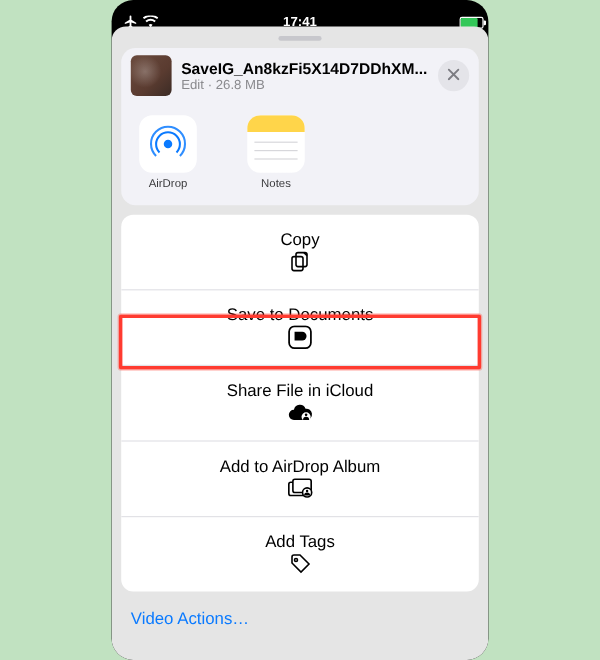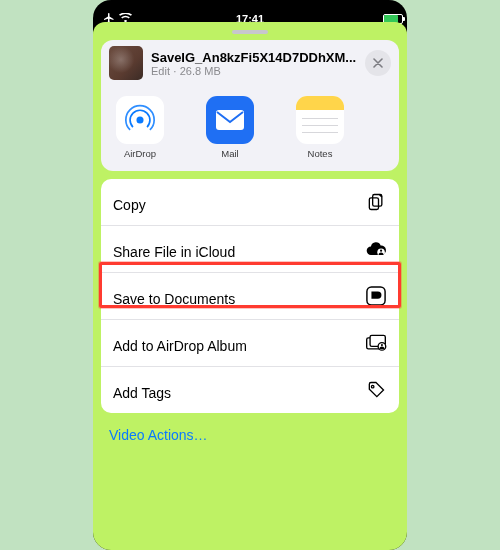--- a/index.html
+++ b/index.html
@@ -21,21 +21,21 @@
   .status .left { flex: 1; display: flex; gap: 4px; align-items: center; padding-left: 10px; }
   .status .center { flex: 1; text-align: center; }
   .status .right { flex: 1; display: flex; justify-content: flex-end; align-items: center; padding-right: 10px; gap: 2px; }
   .battery { width: 20px; height: 10px; border: 1px solid #fff; border-radius: 2px; position: relative; }
   .battery::after { content: ""; position: absolute; right: -3px; top: 2px; width: 2px; height: 4px; background: #fff; border-radius: 0 1px 1px 0; }
   .battery .fill { height: 100%; background: #34c759; border-radius: 1px; }
   .bolt { color: #34c759; font-size: 9px; margin-left: -14px; position: relative; }
 
   .sheet-area {
     position: absolute; top: 22px; left: 0; right: 0; bottom: 0;
-    background: #bef264; 
+    background: #e5e5e5; 
     border-top-left-radius: 12px; border-top-right-radius: 12px;
   }
   .top-chip { background: #c7c7cc; height: 4px; width: 36px; border-radius: 2px; margin: 8px auto 4px; }
   .inner {
     margin: 6px 8px 0;
     background: #f2f2f7;
     border-radius: 12px;
   }
   .header {
     display: flex; align-items: center; padding: 6px 8px 10px;
@@ -54,21 +54,21 @@
   .share-label { font-size: 9.5px; color: #3a3a3c; margin-top: 4px; white-space: nowrap; }
 
   .airdrop { background: #fff; }
   .mail { background: #1f6ff3; }
   .notes { background: linear-gradient(#fff 0 35%, #fff 35%); position: relative; overflow: hidden; }
   .notes .top { position: absolute; top: 0; left: 0; right: 0; height: 14px; background: #ffd54a; }
   .notes .line { position: absolute; left: 6px; right: 6px; height: 1px; background: #d7d7db; }
   .insta { background: radial-gradient(circle at 30% 110%, #feda77 0%, #f58529 30%, #dd2a7b 60%, #8134af 85%, #515bd4 100%); }
 
   .actions { margin: 0 8px; background: #fff; border-radius: 10px; overflow: hidden; }
-  .action-row { display: flex; align-items: flex-end; justify-content: space-between; padding: 12px 12px; font-size: 14px; color: #000; border-top: 0.5px solid #e2e2e6; position: relative; }
+  .action-row { display: flex; align-items: center; justify-content: space-between; padding: 12px 12px; font-size: 14px; color: #000; border-top: 0.5px solid #e2e2e6; position: relative; flex-direction: column; }
   .action-row:first-child { border-top: none; }
   .action-row .ic { width: 22px; height: 22px; display: flex; align-items: center; justify-content: center; }
   .highlight-save { position: absolute; pointer-events: none; border: 3px solid #ff3b30; left: 6px; right: 6px; top: 240px; height: 46px; border-radius: 2px; box-shadow: 0 0 0 1px rgba(255,59,48,.3);}
   .edit-link { padding: 14px 16px; font-size: 14px; color: #0a7aff; }
   .sep { height: 8px; }
 </style>
 </head>
 <body>
 
 <div class="phone">
@@ -121,29 +121,20 @@
           <div class="share-icon airdrop">
             <svg width="34" height="34" viewBox="0 0 48 48" fill="none" stroke="#0a7aff" stroke-width="2.4">
               <circle cx="24" cy="24" r="5" fill="#0a7aff" stroke="none"></circle>
               <path d="M14 34a14 14 0 1 1 20 0"></path>
               <path d="M10 38a20 20 0 1 1 28 0" stroke-opacity=".85"></path>
             </svg>
           </div>
           <div class="share-label">AirDrop</div>
         </div>
         <div class="share-item">
-          <div class="share-icon mail">
-            <svg width="30" height="22" viewBox="0 0 30 22">
-                <rect x="1" y="1" width="28" height="20" rx="3" fill="#fff"></rect>
-                <path d="M2 3l13 10L28 3" fill="none" stroke="#1f6ff3" stroke-width="2"></path>
-              </svg>
-          </div>
-          <div class="share-label">Mail</div>
-        </div>
-        <div class="share-item">
           <div class="share-icon notes">
             <div class="top"></div>
             <div class="line" style="top:22px"></div>
               <div class="line" style="top:29px"></div>
               <div class="line" style="top:36px"></div>
           </div>
           <div class="share-label">Notes</div>
         </div>
 
       </div>
@@ -156,36 +147,36 @@
         <span>Copy</span>
         <span class="ic">
           <svg width="20" height="20" viewBox="0 0 24 24" fill="none" stroke="#000" stroke-width="1.6">
               <rect x="8" y="3" width="11" height="14" rx="2"></rect>
               <path d="M16 3l3 3"></path>
               <rect x="4" y="7" width="11" height="14" rx="2"></rect>
             </svg>
         </span>
       </div>
       <div class="action-row">
+        <span>Save to Documents</span>
+        <span class="ic">
+          <svg width="20" height="20" viewBox="0 0 22 22">
+              <rect x="1" y="1" width="20" height="20" rx="5" fill="none" stroke="#000" stroke-width="1.6"></rect>
+              <path d="M6 6h7a4 4 0 0 1 4 4v0a4 4 0 0 1-4 4H6z" fill="#000"></path>
+            </svg>
+        </span>
+      </div>
+      <div class="action-row">
         <span>Share File in iCloud</span>
         <span class="ic">
           <svg width="22" height="18" viewBox="0 0 26 20" fill="#000">
               <path d="M20 17H7a5 5 0 0 1 0-10 6 6 0 0 1 11.5-1A4.5 4.5 0 0 1 20 17z"></path>
               <circle cx="19" cy="14" r="4.5" fill="#fff"></circle>
               <circle cx="19" cy="12" r="1.3" fill="#000"></circle>
               <path d="M16 17a3 3 0 0 1 6 0z" fill="#000"></path>
-            </svg>
-        </span>
-      </div>
-      <div class="action-row">
-        <span>Save to Documents</span>
-        <span class="ic">
-          <svg width="20" height="20" viewBox="0 0 22 22">
-              <rect x="1" y="1" width="20" height="20" rx="5" fill="none" stroke="#000" stroke-width="1.6"></rect>
-              <path d="M6 6h7a4 4 0 0 1 4 4v0a4 4 0 0 1-4 4H6z" fill="#000"></path>
             </svg>
         </span>
       </div>
       <div class="action-row">
         <span>Add to AirDrop Album</span>
         <span class="ic">
           <svg width="22" height="18" viewBox="0 0 26 20" fill="none" stroke="#000" stroke-width="1.6">
               <rect x="2" y="4" width="18" height="13" rx="2"></rect>
               <rect x="6" y="1" width="18" height="13" rx="2" fill="#fff"></rect>
               <circle cx="20" cy="14" r="4.5" fill="#fff"></circle>

